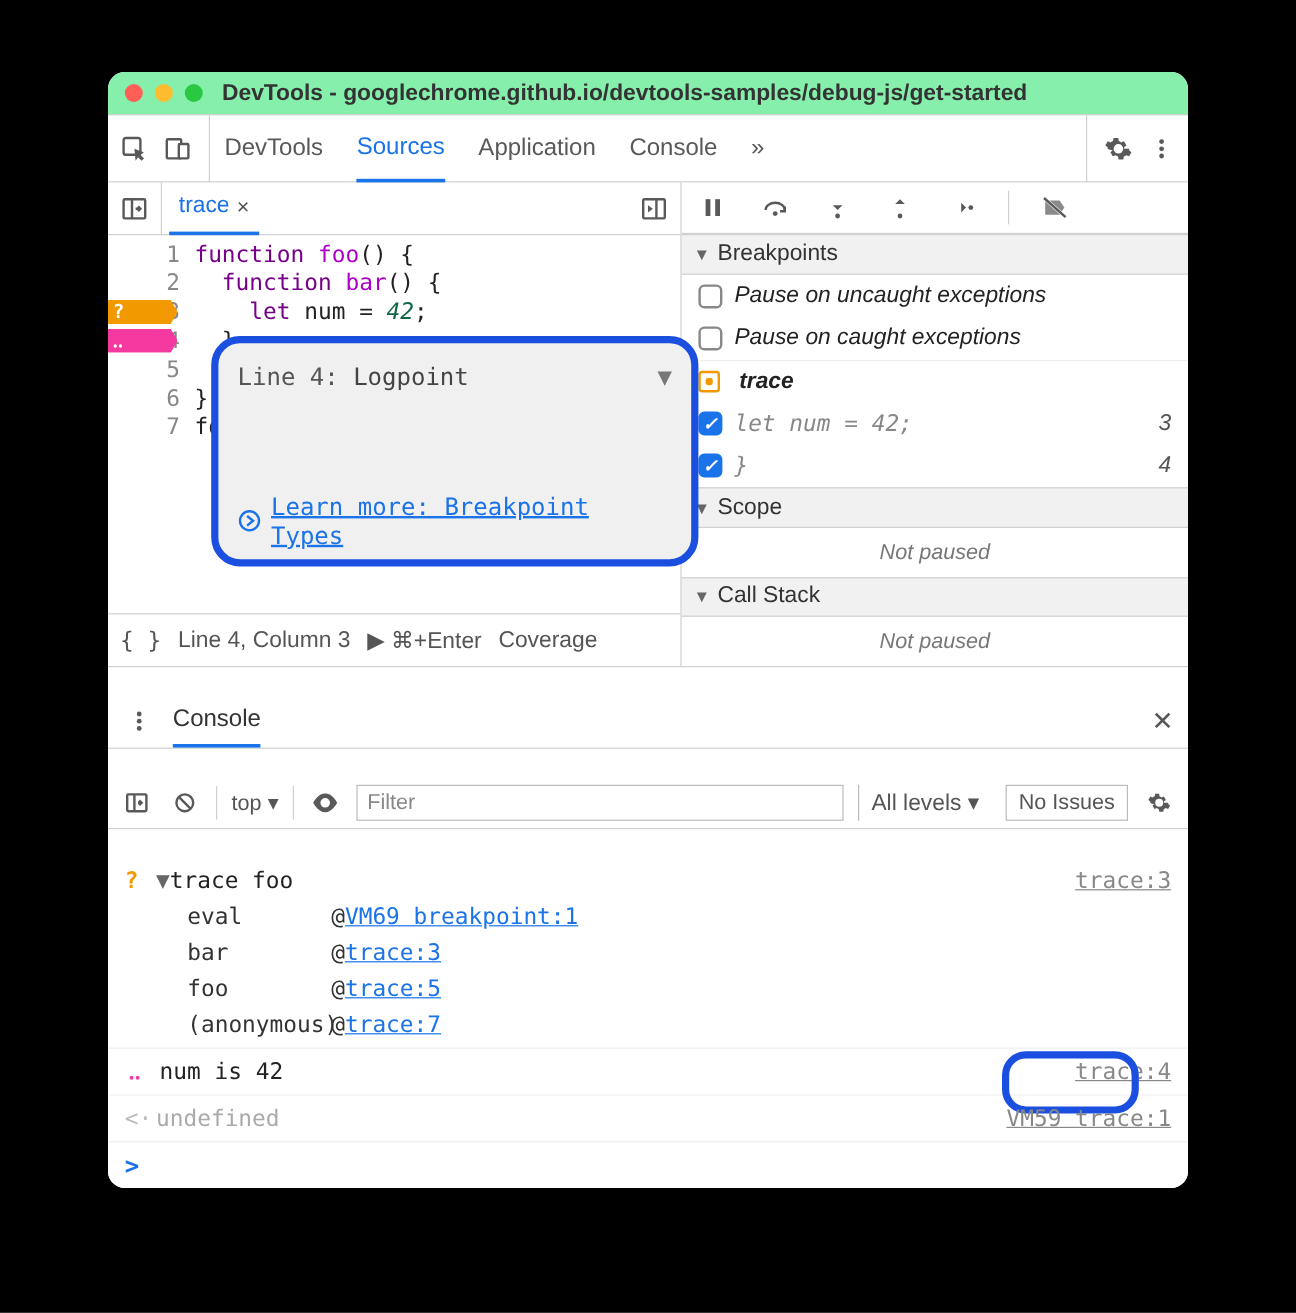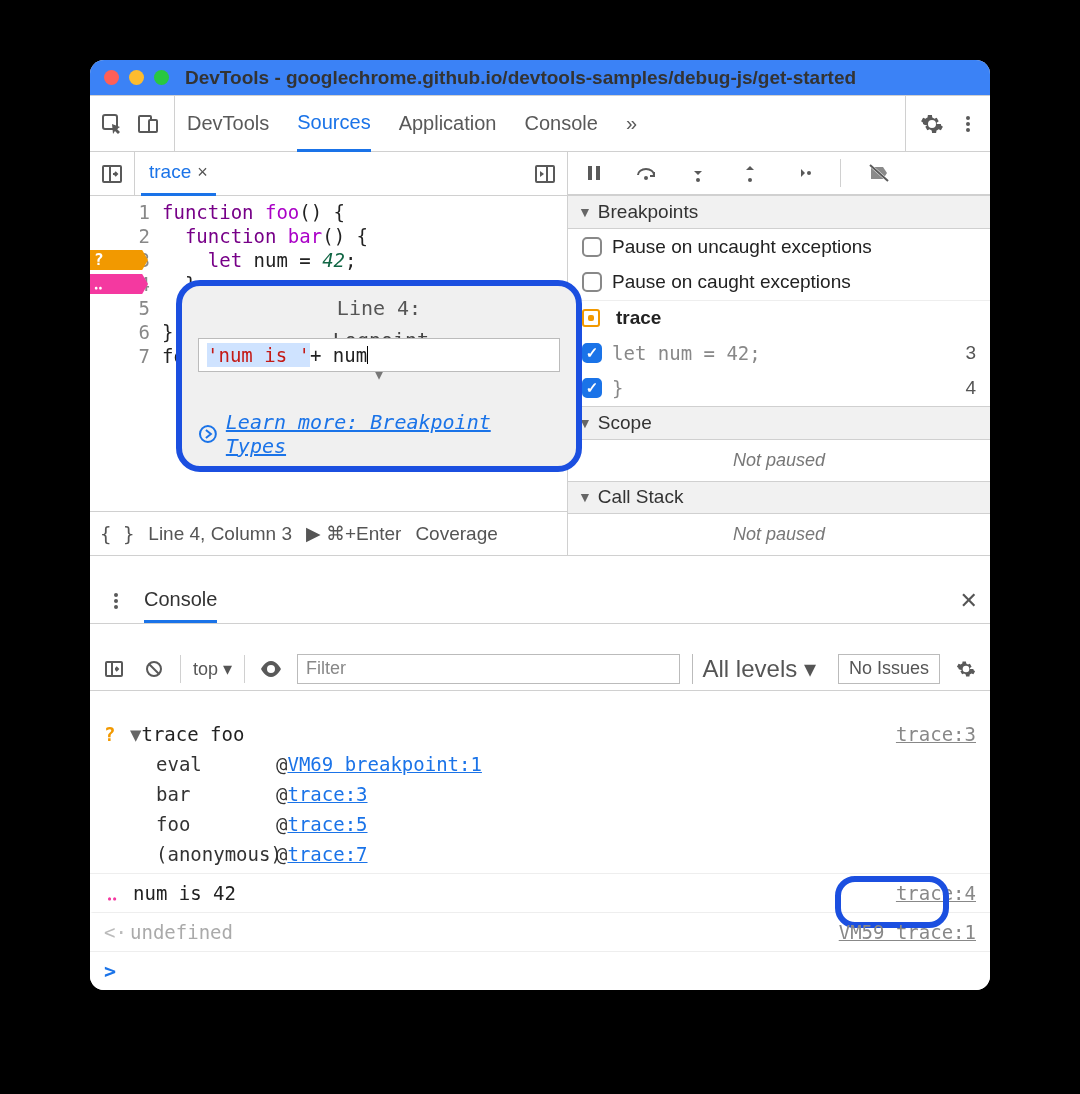--- a/index.html
+++ b/index.html
@@ -1,19 +1,19 @@
 <!DOCTYPE html>
 <html><head>
 <meta charset="utf-8">
 <style>
   * { box-sizing: border-box; margin: 0; padding: 0; }
   body { background: #000; width: 1080px; height: 1094px; font-family: 'Helvetica Neue', Arial, sans-serif; font-size: 18px; color: #222; overflow: hidden; }
   .window { position: absolute; left: 90px; top: 60px; width: 900px; height: 930px; background: #fff; border-radius: 14px; box-shadow: 0 20px 60px rgba(0,0,0,0.6); display: flex; flex-direction: column; overflow: hidden; }
   
-  .titlebar { height: 36px; background: #3b82f6; display: flex; align-items: center; padding: 0 14px; gap: 10px; border-bottom: 1px solid #d0d0d0; }
+  .titlebar { height: 36px; background: #86efac; display: flex; align-items: center; padding: 0 14px; gap: 10px; border-bottom: 1px solid #d0d0d0; }
   .dots { display: flex; gap: 10px; align-items: center; }
   .dot { width: 15px; height: 15px; border-radius: 50%; }
   .dot.red { background: #ff5f57; } .dot.yellow { background: #febc2e; } .dot.green { background: #28c840; }
   .title { font-weight: 700; font-size: 19px; color: #333; margin-left: 6px; white-space: nowrap; }
   
   .tabbar { height: 56px; border-bottom: 1px solid #d0d0d0; display: flex; align-items: center; padding: 0 8px; }
   .tb-left { display: flex; align-items: center; gap: 8px; padding-right: 12px; border-right: 1px solid #d0d0d0; height: 56px; }
   .ico { display: inline-flex; align-items: center; justify-content: center; width: 28px; height: 28px; color: #595959; }
   .maintabs { display: flex; align-items: stretch; height: 56px; margin-left: 12px; gap: 28px; flex: 1; }
   .mtab { display: flex; align-items: center; color: #595959; font-size: 20px; cursor: pointer; }
@@ -35,52 +35,52 @@
   .gutter { width: 72px; text-align: right; color: #888; padding-top: 4px; }
   .gln { height: 24px; padding-right: 12px; position: relative; }
   .bp-marker { position: absolute; left: 0; width: 58px; height: 20px; top: 2px; display: flex; align-items: center; color: #fff; font-weight: 700; padding-left: 4px; font-size: 16px; }
   .bp-marker.orange { background: #f29900; clip-path: polygon(0 0, 90% 0, 100% 50%, 90% 100%, 0 100%); }
   .bp-marker.pink { background: #f439a0; clip-path: polygon(0 0, 90% 0, 100% 50%, 90% 100%, 0 100%); }
   .codelines { padding-top: 4px; }
   .cl { height: 24px; white-space: pre; }
   .kw { color: #708; } .fn { color: #aa00c7; } .num { color: #164; font-style: italic; }
   
   .popup { position: absolute; left: 86px; top: 84px; width: 406px; height: 192px; background: #f0f0f0; border: 6px solid #1b4fe0; border-radius: 24px; z-index: 10; padding: 10px 16px 8px; display: flex; flex-direction: column; }
-  .popup-row1 { display: flex; align-items: center; height: 36px; color: #555; font-size: 20px; gap: 8px; flex-direction: column; }
+  .popup-row1 { display: flex; align-items: center; height: 36px; color: #555; font-size: 20px; gap: 8px; }
   .popup-select { color: #444; margin-left: 4px; flex: 1; }
   .popup-tri { color: #777; }
   .popup-input { margin-top: 6px; background: #fff; border: 1px solid #bbb; height: 34px; display: flex; align-items: center; padding: 0 8px; font-family: Menlo, Monaco, monospace; font-size: 19px; }
   .sel { background: #cfe3ff; } .str { color: #c41a16; }
-  .popup-link { margin-top: auto; display: flex; align-items: center; gap: 8px; color: #1a73e8; text-decoration: underline; font-size: 20px; font-style: italic; }
+  .popup-link { margin-top: auto; display: flex; align-items: center; gap: 8px; color: #1a73e8; text-decoration: underline; font-size: 20px; }
   
   .editor-status { height: 44px; border-top: 1px solid #d0d0d0; display: flex; align-items: center; padding: 0 10px; gap: 14px; color: #555; font-size: 19px; overflow: hidden; }
   
   .rtool { height: 44px; border-bottom: 1px solid #d0d0d0; display: flex; align-items: center; padding: 0 12px; gap: 24px; }
   .rtool .ico { color: #595959; }
   .rtool .sep { width: 1px; height: 28px; background: #d0d0d0; }
   
   .sect { background: #f1f1f1; border-top: 1px solid #d0d0d0; border-bottom: 1px solid #d0d0d0; height: 34px; display: flex; align-items: center; padding: 0 10px; color: #333; font-size: 19px; gap: 6px; }
   .sect .tri { color: #666; font-size: 14px; }
-  .chkrow { display: flex; align-items: center; height: 36px; padding: 0 14px; gap: 10px; font-size: 19px; }
+  .chkrow { display: flex; align-items: center; height: 36px; padding: 0 14px; gap: 10px; font-size: 19px; font-style: italic; }
   .chk { width: 20px; height: 20px; border: 2px solid #888; border-radius: 5px; background: #fff; display: inline-flex; align-items: center; justify-content: center; }
   .chk.blue { background: #1a73e8; border-color: #1a73e8; }
   .chk.blue::after { content: '✓'; color: #fff; font-size: 15px; font-weight: 700; }
   .file-badge { width: 18px; height: 18px; border: 2px solid #f29900; display: inline-flex; align-items: center; justify-content: center; border-radius: 3px; margin-right: 6px; }
   .file-badge::after { content: ''; width: 6px; height: 6px; background: #f29900; border-radius: 2px; }
   .chkrow .mono { font-family: Menlo, Monaco, monospace; color: #888; }
   .chkrow .ln { margin-left: auto; color: #555; }
   .notpaused { text-align: center; color: #777; font-style: italic; padding: 10px 0; }
   
   .drawer-tabs { height: 44px; border-bottom: 1px solid #d0d0d0; display: flex; align-items: center; padding: 0 12px; gap: 14px; }
   .drawer-tabs .ctab { color: #333; border-bottom: 3px solid #1a73e8; height: 44px; display: flex; align-items: center; font-size: 20px; }
   .drawer-tabs .close { margin-left: auto; color: #555; font-size: 22px; }
   .console-toolbar { height: 44px; border-bottom: 1px solid #d0d0d0; display: flex; align-items: center; padding: 0 10px; gap: 12px; color: #555; }
   .ct-sep { width: 1px; height: 28px; background: #d0d0d0; }
   .filter-input { flex: 1; height: 30px; border: 1px solid #bbb; background: #fff; padding: 0 8px; color: #888; display: flex; align-items: center; font-size: 18px; }
-  .levels { border-left: 1px solid #bbb; height: 30px; padding: 0 10px; display: flex; align-items: center; font-size: 24px; }
+  .levels { border-left: 1px solid #bbb; height: 30px; padding: 0 10px; display: flex; align-items: center; font-size: 19px; }
   .issues { border: 1px solid #bbb; height: 30px; padding: 0 10px; display: flex; align-items: center; font-size: 18px; }
   
   .console { background: #fff; font-family: Menlo, Monaco, monospace; font-size: 19px; line-height: 30px; }
   .crow { display: flex; padding: 4px 14px; border-bottom: 1px solid #eee; position: relative; }
   .crow .ico-slot { width: 26px; }
   .crow .content-col { flex: 1; }
   .crow .src { color: #888; text-decoration: underline; }
   .stackline { display: flex; padding-left: 26px; font-size: 19px; }
   .stackline .fn { width: 120px; color: #333; }
   .stackline .at { color: #333; }
@@ -195,25 +195,20 @@
             <div class="cl">}</div>
             <div class="cl">foo();</div>
           </div>
 
           <div class="popup">
             <div class="popup-row1">
               <span>Line 4:</span>
               <span class="popup-select">Logpoint</span>
               <span class="popup-tri">▼</span>
             </div>
-            <div class="popup-input">
-              <span class="sel"><span class="str">'num is '</span></span>
-                <span> + num</span>
-                <span style="border-right:1px solid #000;height:18px;"></span>
-            </div>
             <div class="popup-link">
               <svg width="20" height="20" viewBox="0 0 20 20" fill="none" stroke="#1a73e8" stroke-width="2">
                   <circle cx="10" cy="10" r="8"></circle>
                   <path d="M8 6l5 4-5 4"></path>
                 </svg>
               <span>Learn more: Breakpoint Types</span>
             </div>
           </div>
         </div>
 

